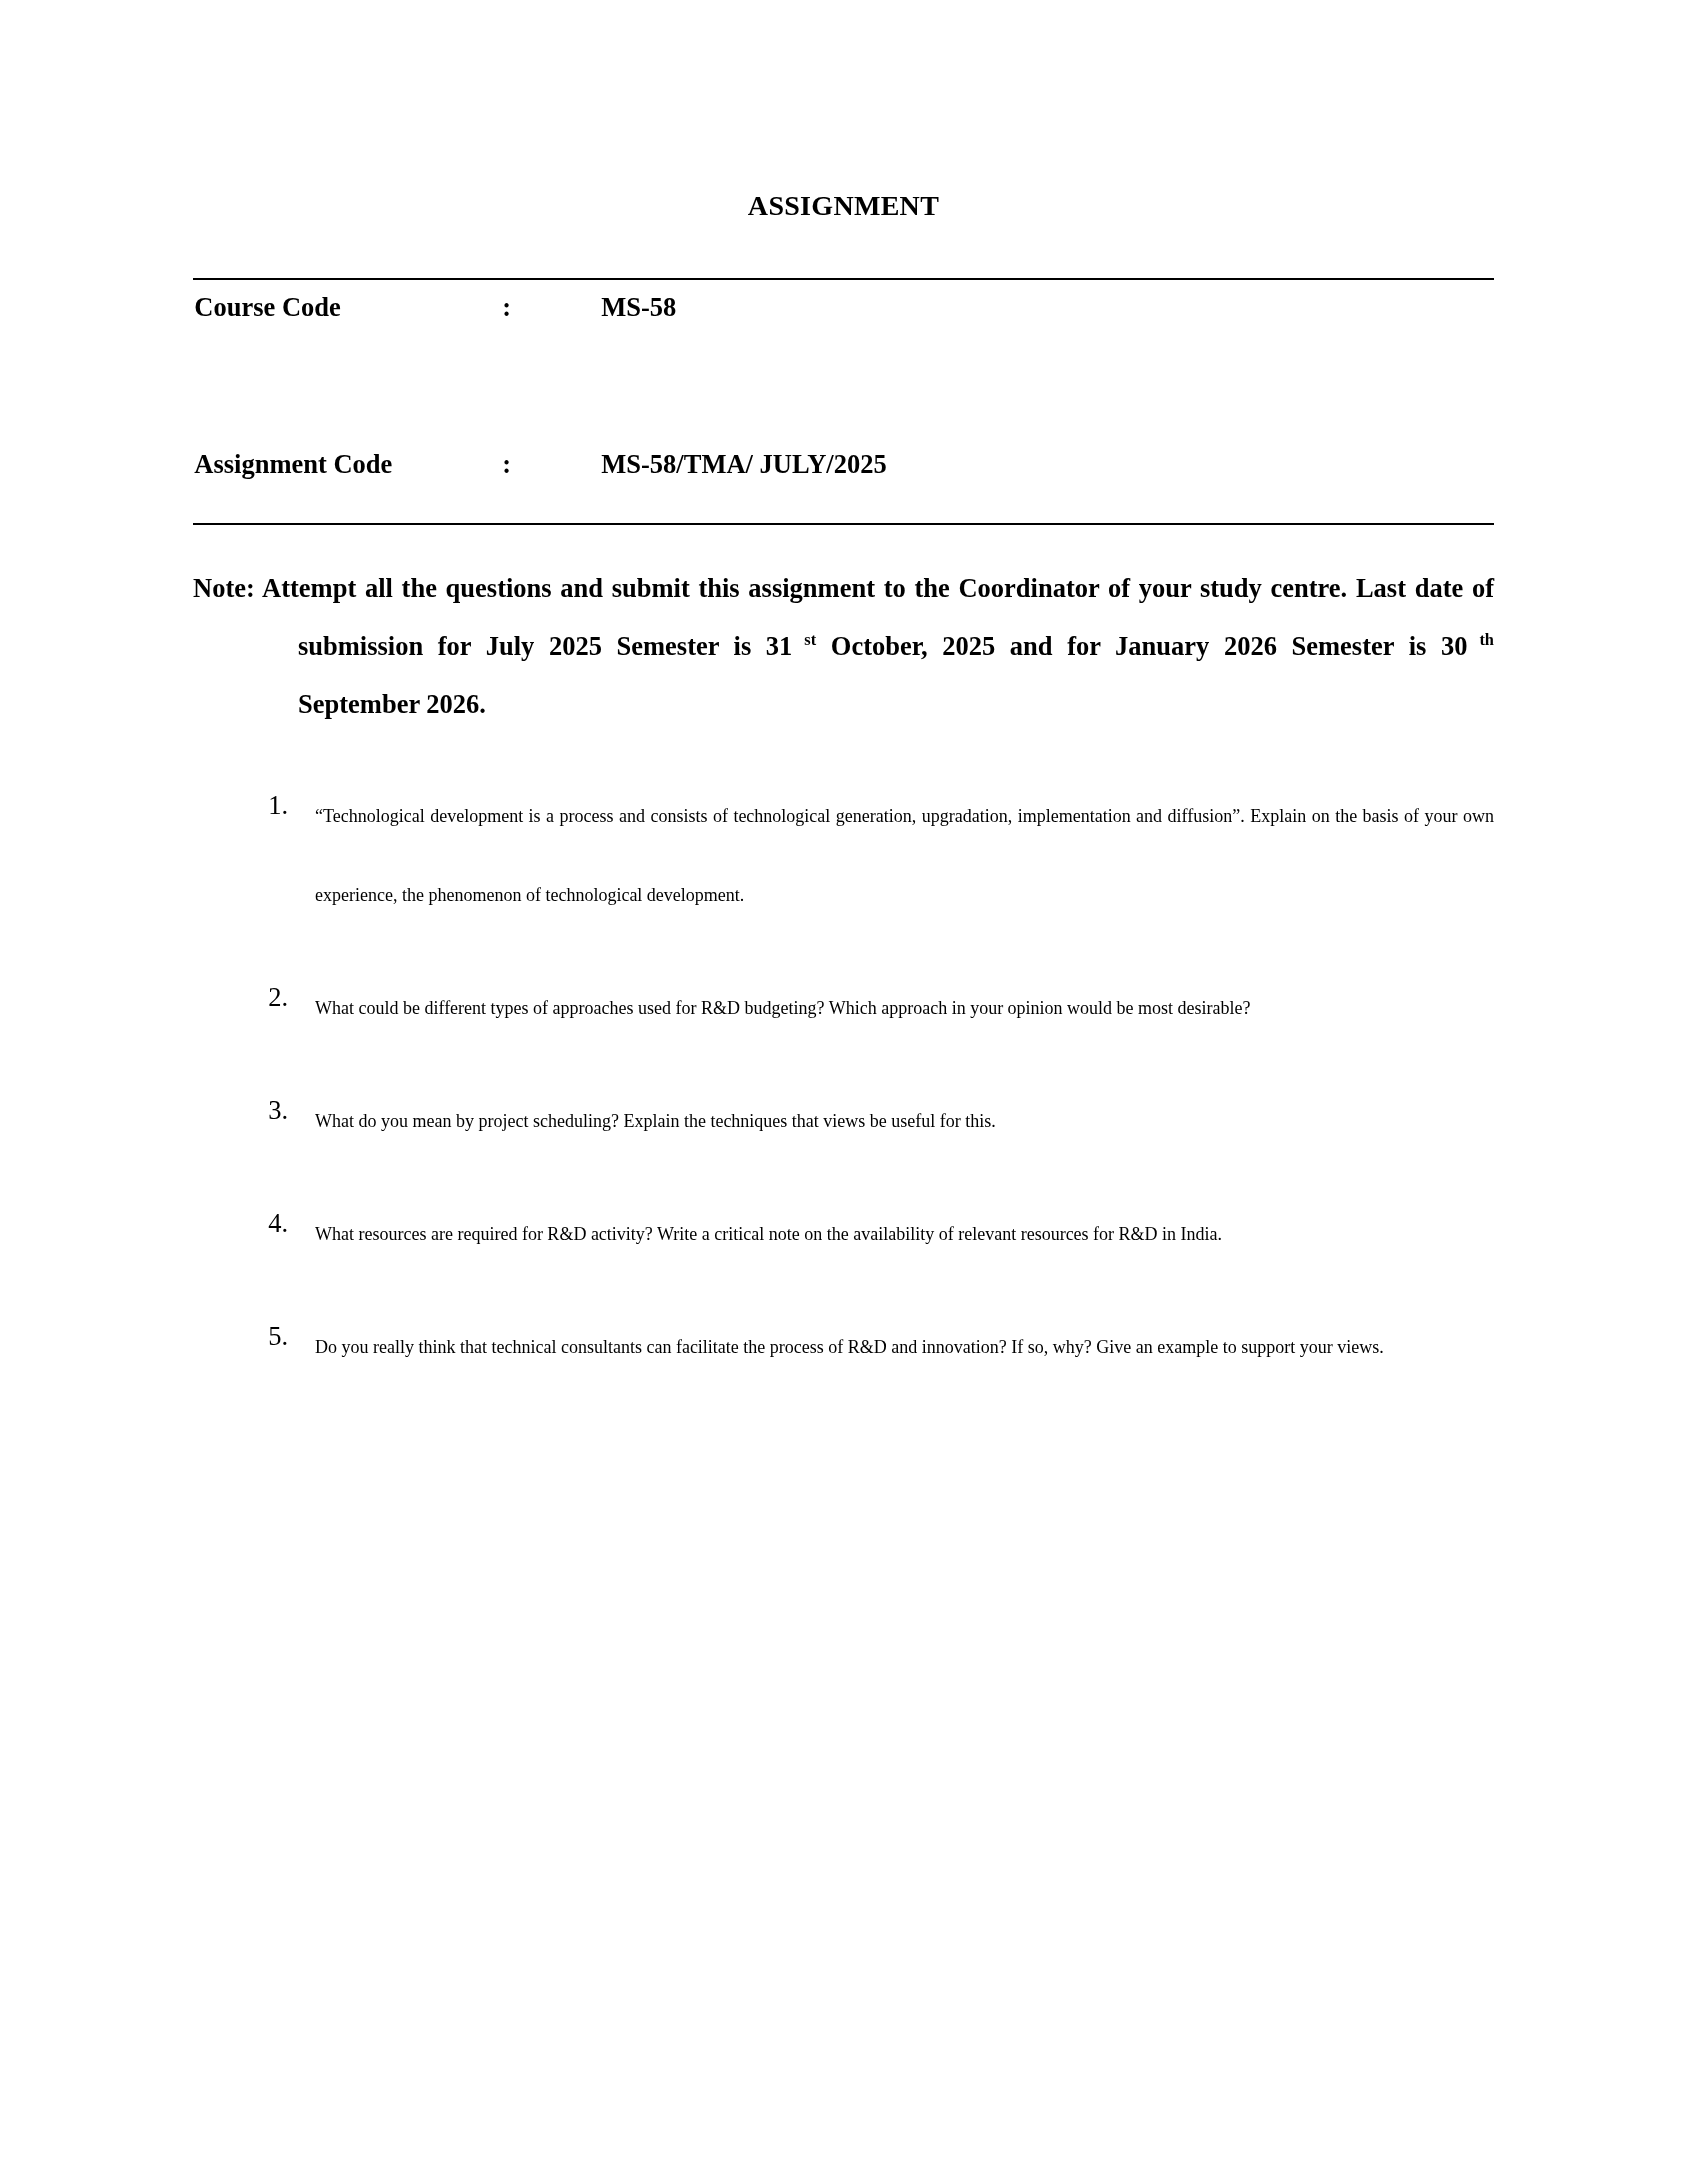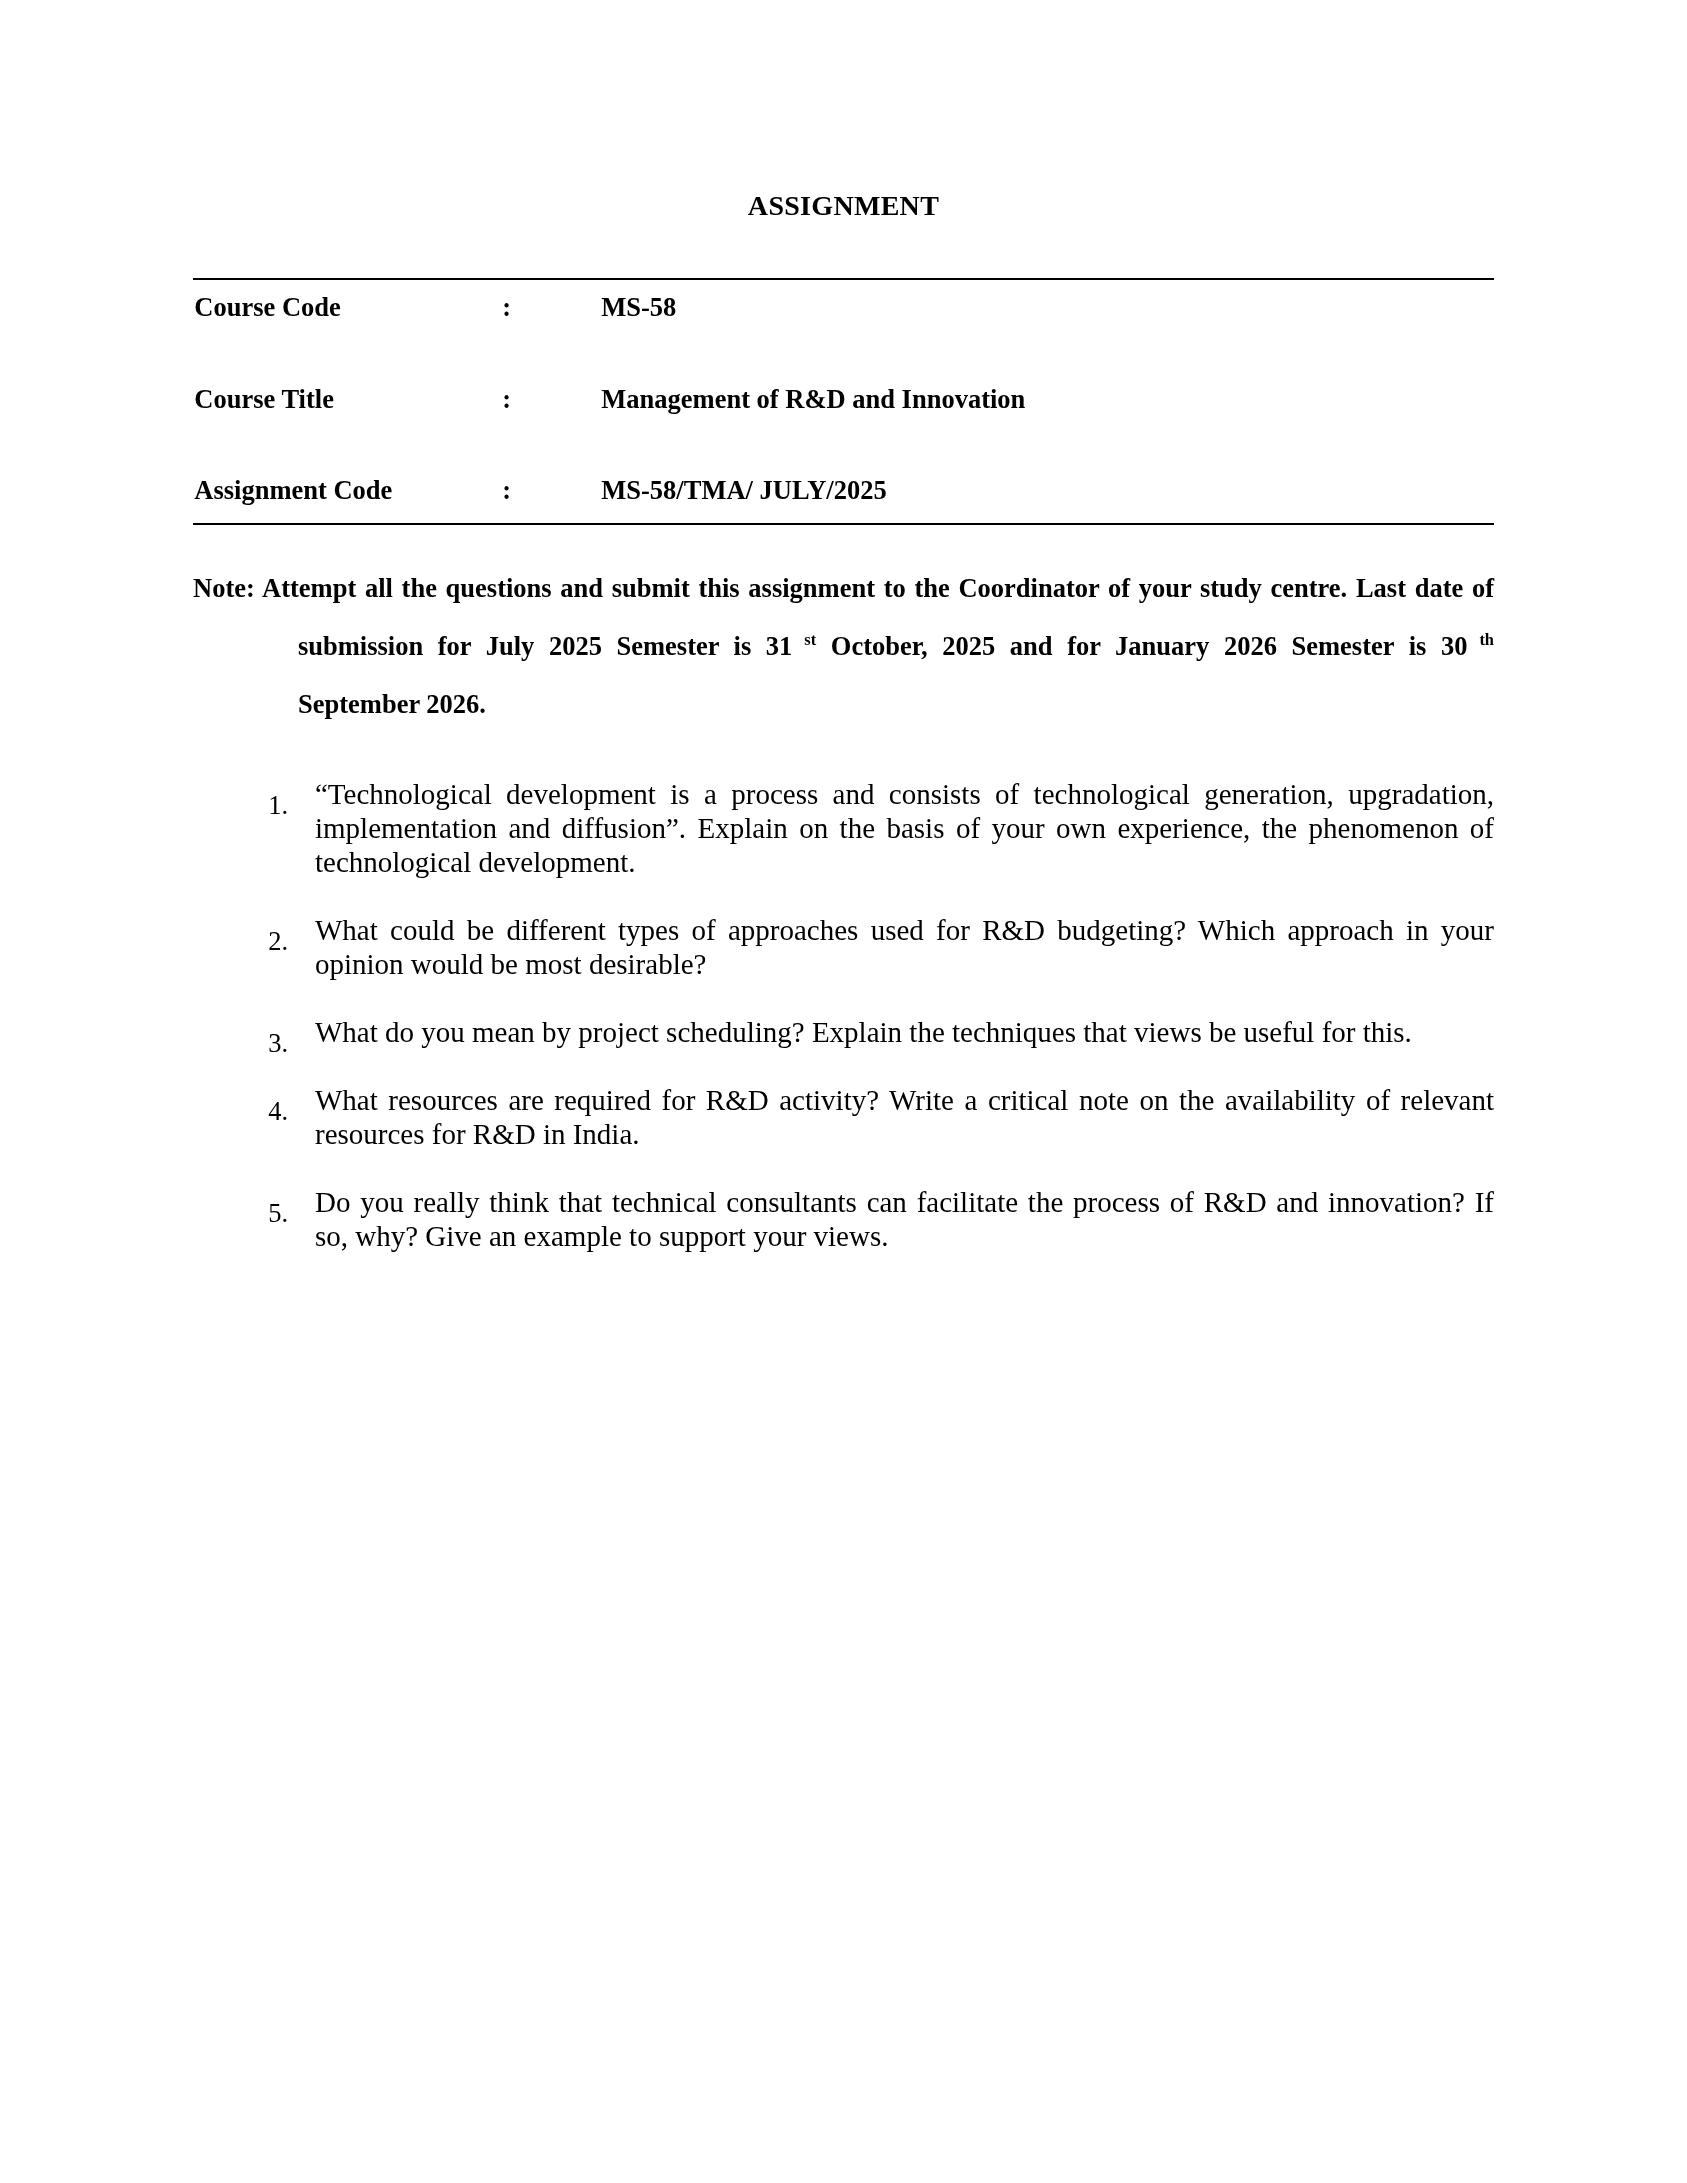--- a/index.html
+++ b/index.html
@@ -122,22 +122,22 @@
     position: absolute;
     left: 55px;
     top: 0;
     width: 40px;
     font-size: 26.5px;
     line-height: 57px;
     text-align: right;
   }
   .q-text {
     margin-left: 122px;
-    font-size: 29px;
-    line-height: 34px;
+    font-size: 18px;
+    line-height: 79px;
     text-align: justify;
     text-justify: inter-word;
     padding-right: 0px;
   }
 </style>
 </head>
 <body>
 
 <div class="page">
 
@@ -150,25 +150,20 @@
       <tbody>
         <tr>
           <td class="col-label">Course Code</td>
           <td class="col-colon">:</td>
           <td class="col-value">MS-58</td>
         </tr>
         <tr class="meta-row-spacer">
             <td colspan="3"></td>
           </tr>
 
-        <tr>
-          <td class="col-label">Course Title</td>
-          <td class="col-colon">:</td>
-          <td class="col-value">Management of R&amp;D and Innovation</td>
-        </tr>
         <tr class="meta-row-spacer">
             <td colspan="3"></td>
           </tr>
 
         <tr>
           <td class="col-label">Assignment Code</td>
           <td class="col-colon">:</td>
           <td class="col-value">MS-58/TMA/ JULY/2025</td>
         </tr>
         <tr class="meta-row-spacer">

